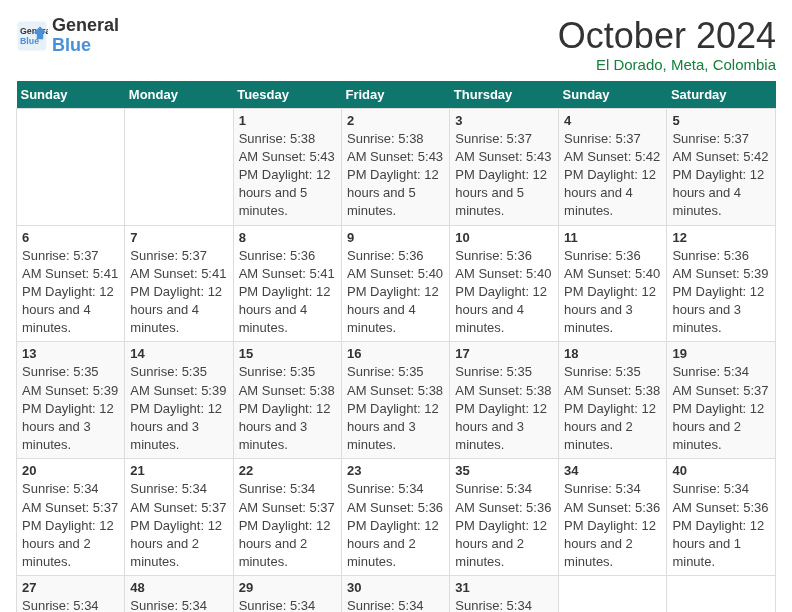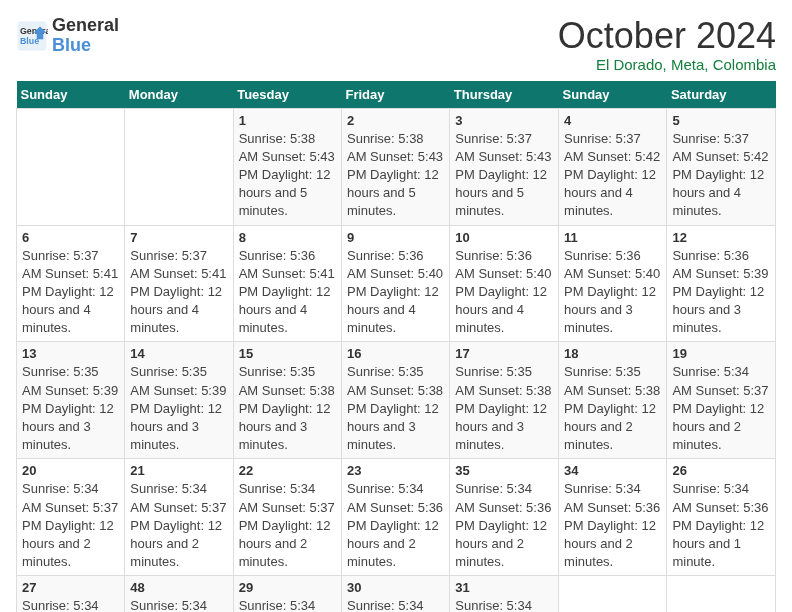--- a/index.html
+++ b/index.html
@@ -274,21 +274,21 @@
 Sunset: 5:36 PM
 Daylight: 12 hours and 2 minutes.</div>
         </td>
         <td>
           <span class="day-num">34</span>
           <div class="day-info">Sunrise: 5:34 AM
 Sunset: 5:36 PM
 Daylight: 12 hours and 2 minutes.</div>
         </td>
         <td>
-          <span class="day-num">26</span>
+          <span class="day-num">40</span>
           <div class="day-info">Sunrise: 5:34 AM
 Sunset: 5:36 PM
 Daylight: 12 hours and 1 minute.</div>
         </td>
       </tr>
       <tr>
         <td>
           <span class="day-num">27</span>
           <div class="day-info">Sunrise: 5:34 AM
 Sunset: 5:36 PM

